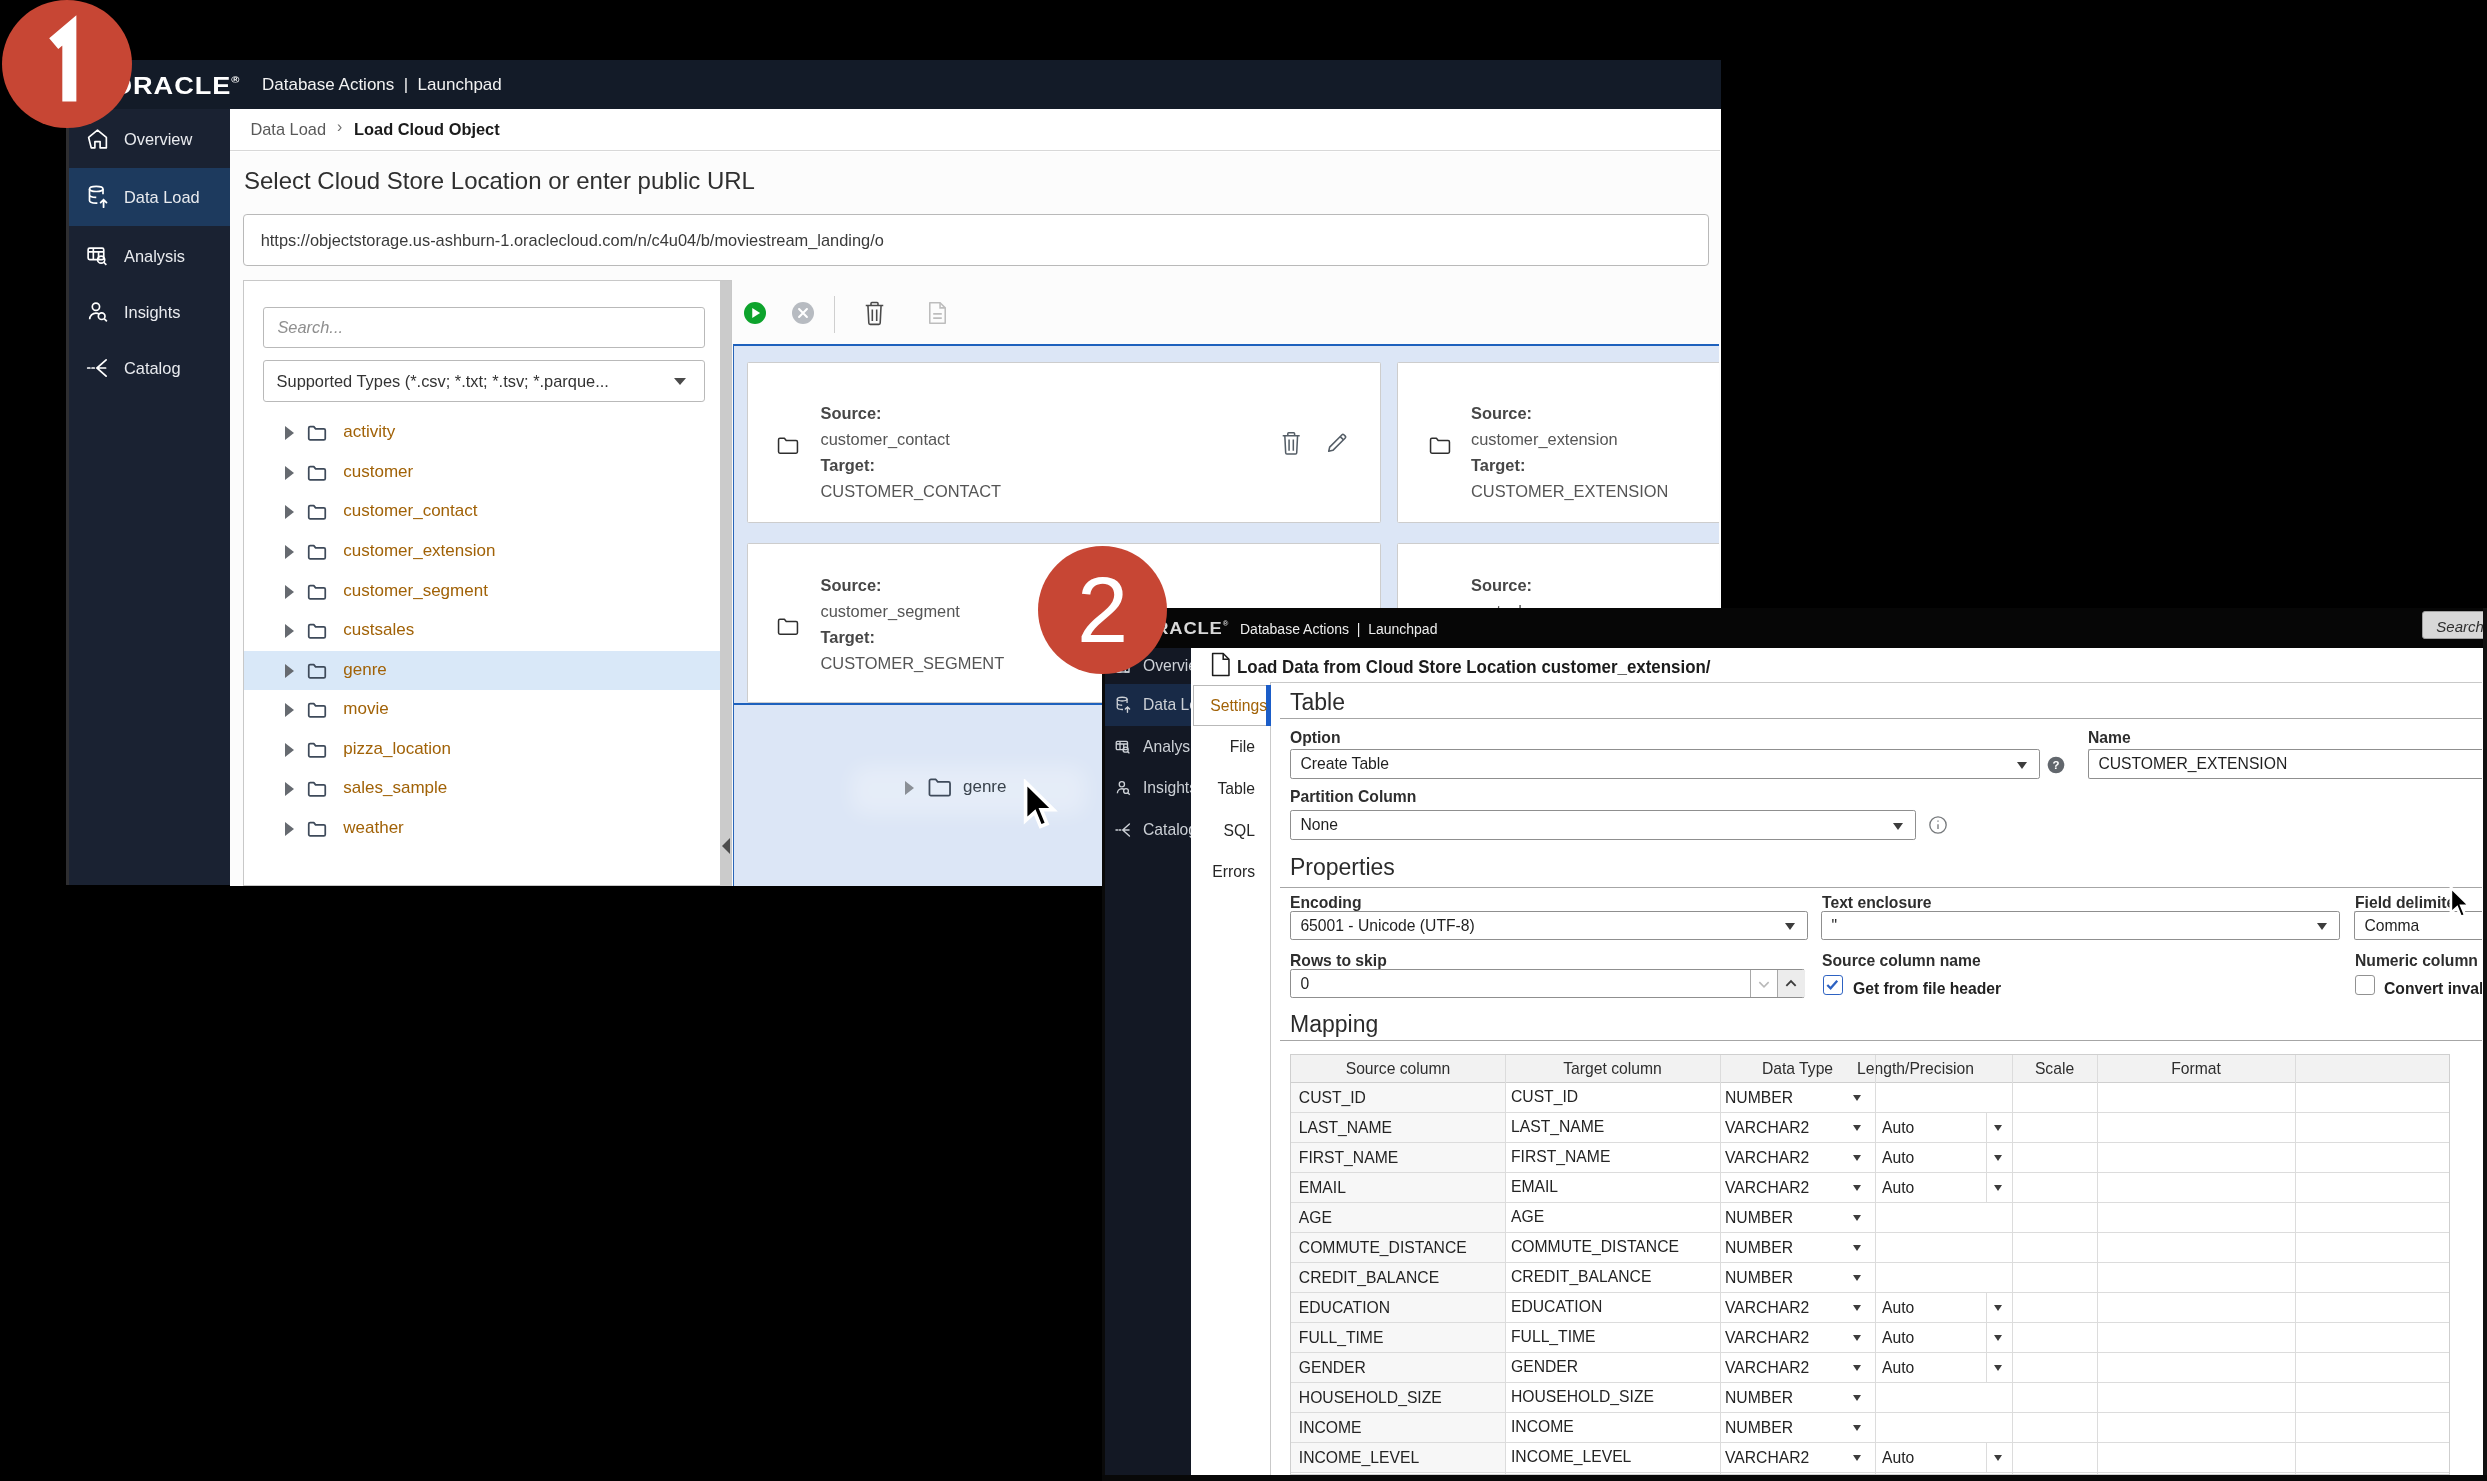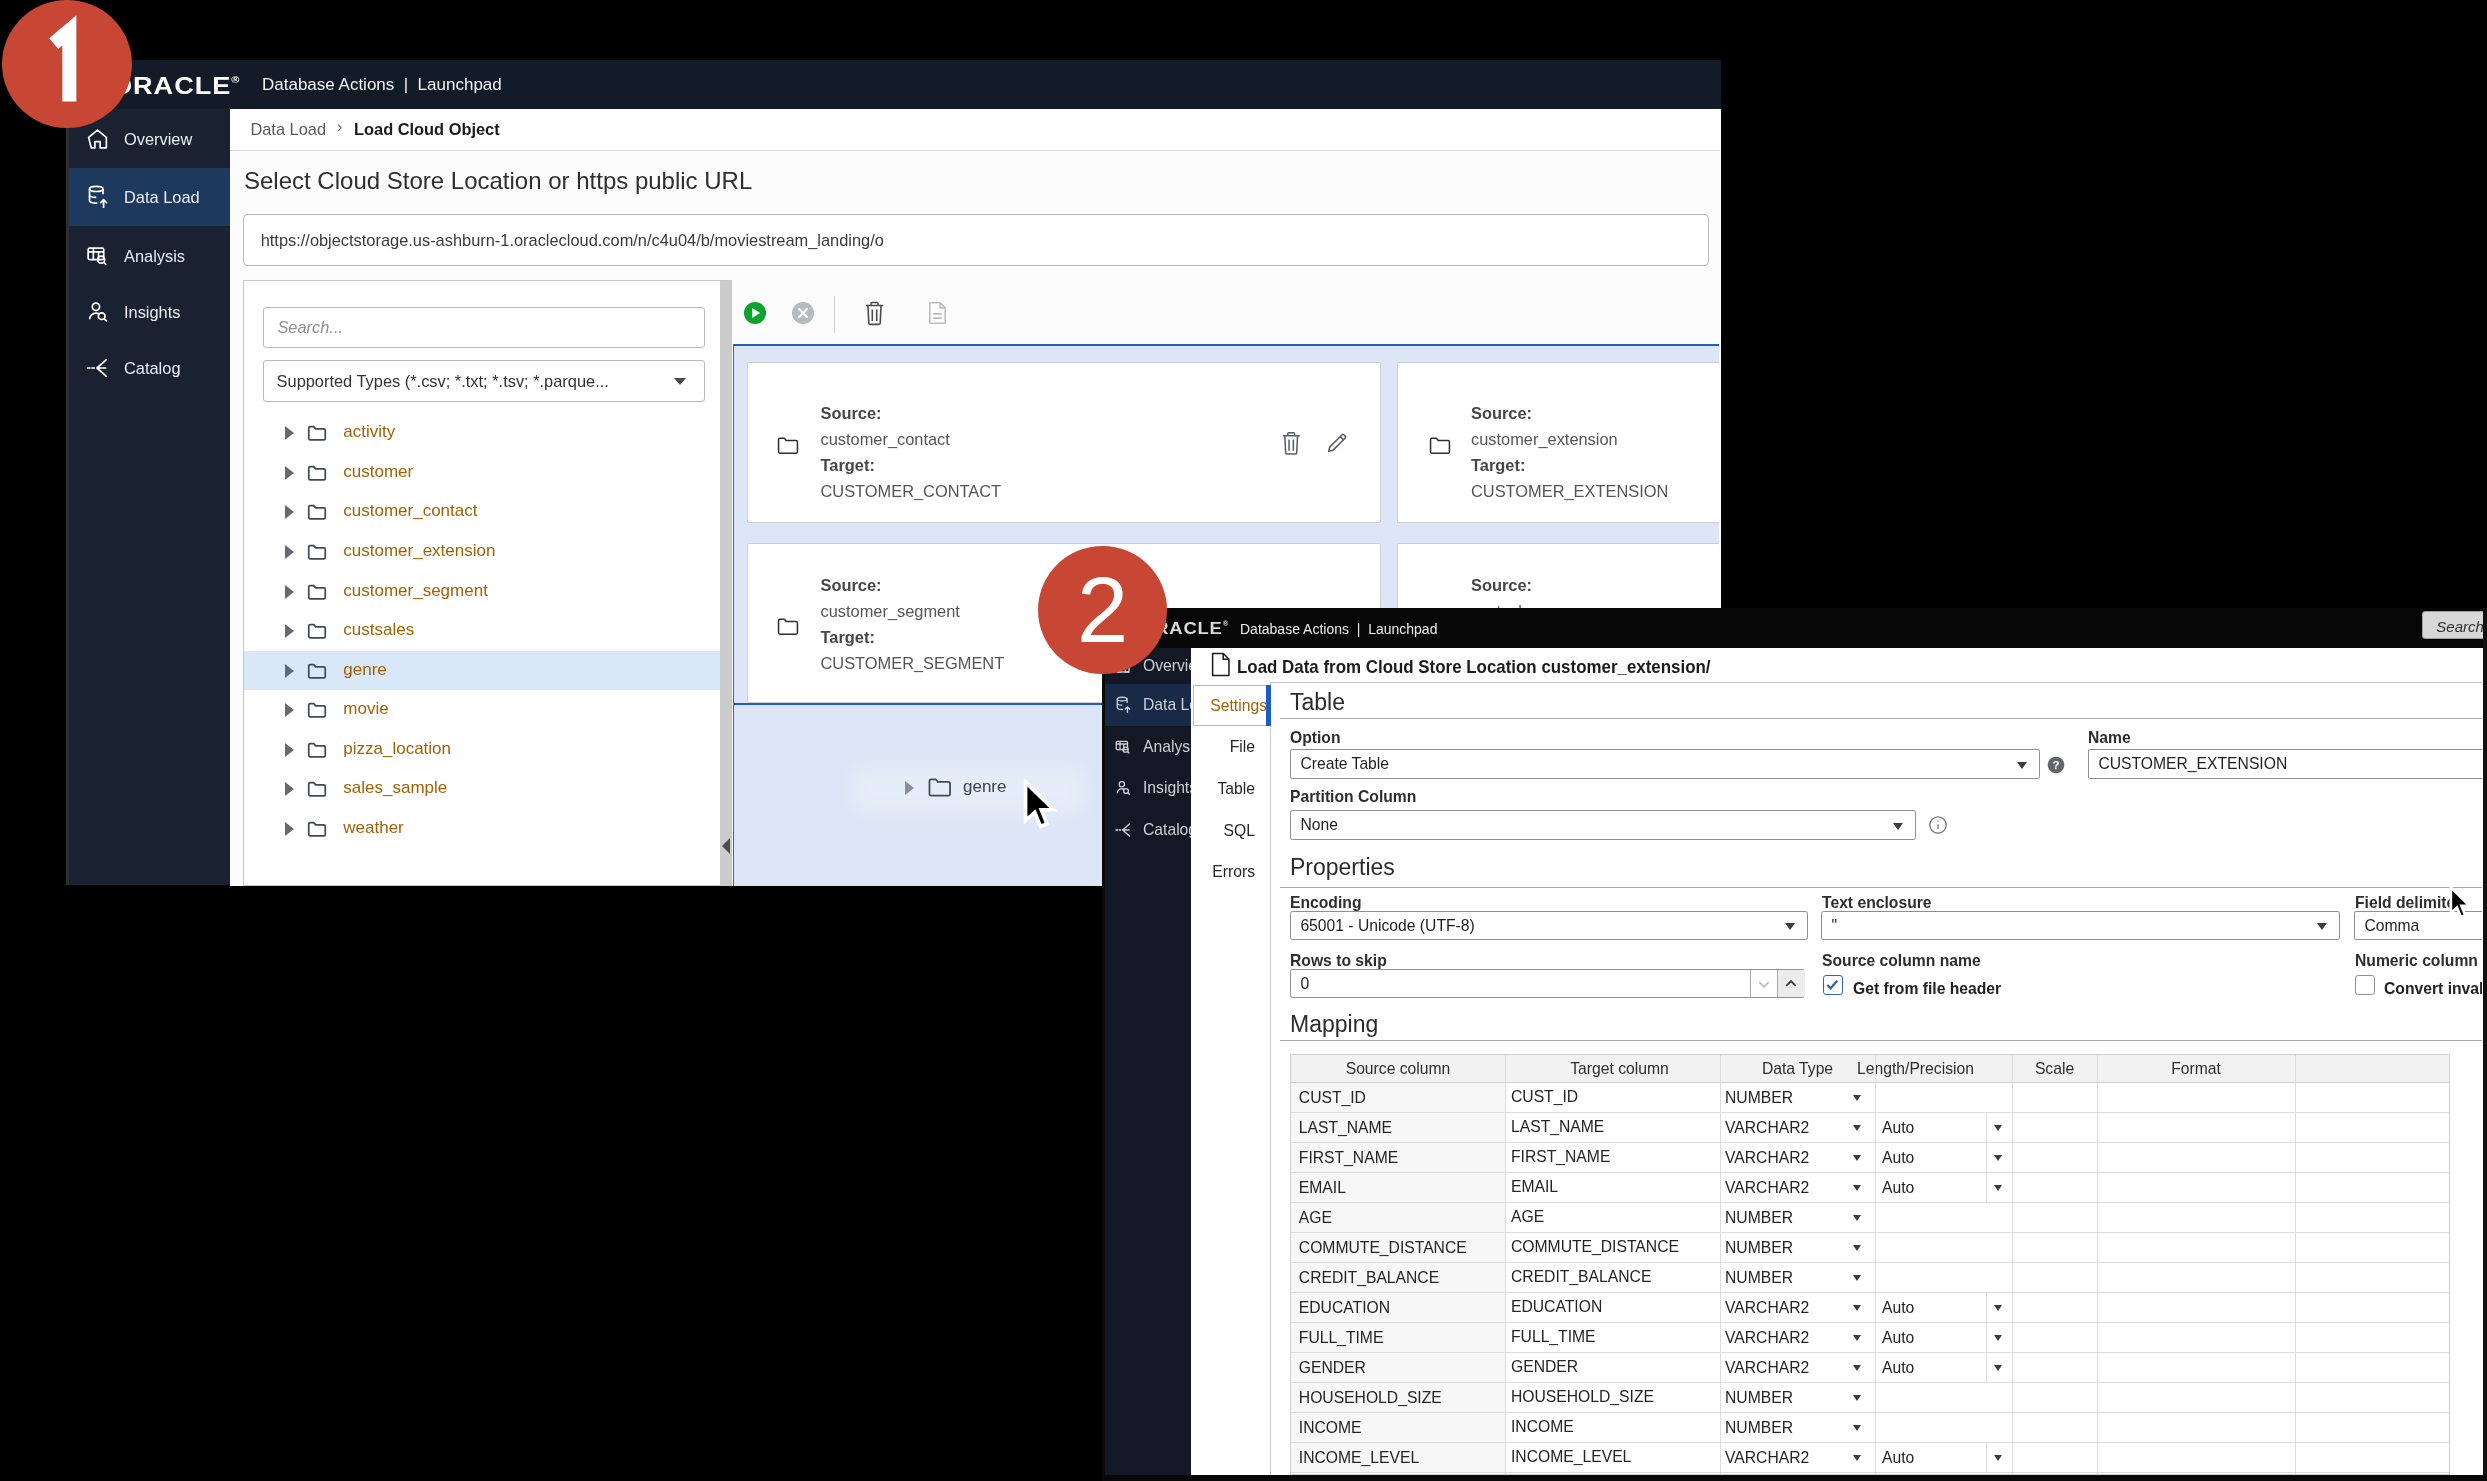--- a/index.html
+++ b/index.html
@@ -87,21 +87,21 @@
         </svg>
       <span class="lbl">Catalog</span>
     </div>
   </div>
   <div id="crumb">
     <span class="abs" style="left:20.4px; top:11px; color:#595959;">Data Load</span>
     <span class="abs" style="left:107px; top:9.4px; color:#6e6e6e; font-size:15.7px;">›</span>
     <span class="abs" style="left:124px; top:11px; color:#1b1b1b; font-weight:700;">Load Cloud Object</span>
   </div>
   <div id="main1">
-    <div class="abs" style="left:14px; top:15px; font-size:24px; color:#2f2f2f;">Select Cloud Store Location or https public URL</div>
+    <div class="abs" style="left:14px; top:15px; font-size:24px; color:#2f2f2f;">Select Cloud Store Location or enter public URL</div>
     <div class="inbox" style="left:13.3px; top:62px; width:1466px; height:52px;">
       <span class="abs" style="left:16.4px; top:15.7px; font-size:16.4px; color:#3a3a3a;">https://objectstorage.us-ashburn-1.oraclecloud.com/n/c4u04/b/moviestream_landing/o</span>
     </div>
 
     <div class="abs" style="left:12.5px; top:128px; width:489px; height:606px; background:#fff; border:0.8px solid #c8c8c8;">
       <div class="inbox" style="left:19.6px; top:26px; width:442px; height:41px; border-radius:3.1px;">
         <span class="abs" style="left:13.3px; top:10.2px; font-size:16.4px; color:#8f8f8f; font-style:italic;">Search...</span>
       </div>
       <div class="inbox" style="left:19.6px; top:79px; width:442px; height:42px; border-radius:3.1px;">
         <span class="abs" style="left:12.5px; top:11px; font-size:16.4px; color:#333;">Supported Types (*.csv; *.txt; *.tsv; *.parque...</span>
@@ -376,21 +376,21 @@
     <div class="flabel" style="left:662px; top:332px; color:#222;">Get from file header</div>
     <div class="flabel" style="left:1164px; top:304px;">Numeric column</div>
     <div class="abs" style="left:1164px; top:327px; width:20.4px; height:20.4px; background:#fff; border:1.6px solid #919191; border-radius:3.1px;"></div>
     <div class="flabel" style="left:1193px; top:332px; color:#222;">Convert invalid da</div>
 
     <div class="sect" style="left:99px; top:363px;">Mapping</div>
     <div class="rule" style="left:89px; top:392px; width:1202px;"></div>
 <div class="abs" style="left:99px; top:406px; width:1160px; height:421px; border:0.8px solid #cfcfcf; background:#fff; overflow:hidden;">
 <div class="abs" style="left:0; top:0; width:1160px; height:28px; background:#f2f2f2; border-bottom:0.8px solid #cfcfcf;"></div>
 <div class="abs" style="left:0px; top:4.7px; width:214px; text-align:center; font-size:15.7px; color:#2e2e2e;">Source column</div>
-<div class="abs" style="left:214px; top:4.7px; width:215px; text-align:center; font-size:15.7px; color:#2e2e2e;margin-left:7px;">Target column</div>
+<div class="abs" style="left:214px; top:4.7px; width:215px; text-align:center; font-size:15.7px; color:#2e2e2e;">Target column</div>
 <div class="abs" style="left:429px; top:4.7px; width:155px; text-align:center; font-size:15.7px; color:#2e2e2e;">Data Type</div>
 <div class="abs" style="left:556px; top:4.7px; width:137px; text-align:center; font-size:15.7px; color:#2e2e2e;">Length/Precision</div>
 <div class="abs" style="left:721px; top:4.7px; width:85px; text-align:center; font-size:15.7px; color:#2e2e2e;">Scale</div>
 <div class="abs" style="left:806px; top:4.7px; width:198px; text-align:center; font-size:15.7px; color:#2e2e2e;">Format</div>
 <div class="abs" style="left:214px; top:0; width:0.8px; height:421px; background:#dcdcdc;"></div>
 <div class="abs" style="left:429px; top:0; width:0.8px; height:421px; background:#dcdcdc;"></div>
 <div class="abs" style="left:584px; top:0; width:0.8px; height:421px; background:#dcdcdc;"></div>
 <div class="abs" style="left:721px; top:0; width:0.8px; height:421px; background:#dcdcdc;"></div>
 <div class="abs" style="left:806px; top:0; width:0.8px; height:421px; background:#dcdcdc;"></div>
 <div class="abs" style="left:1004px; top:0; width:0.8px; height:421px; background:#dcdcdc;"></div>

